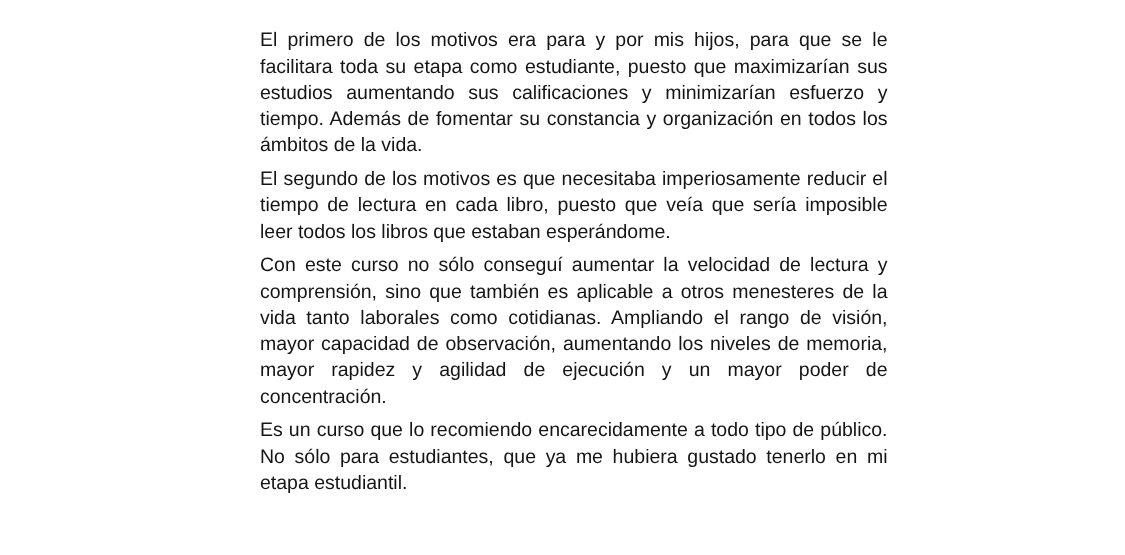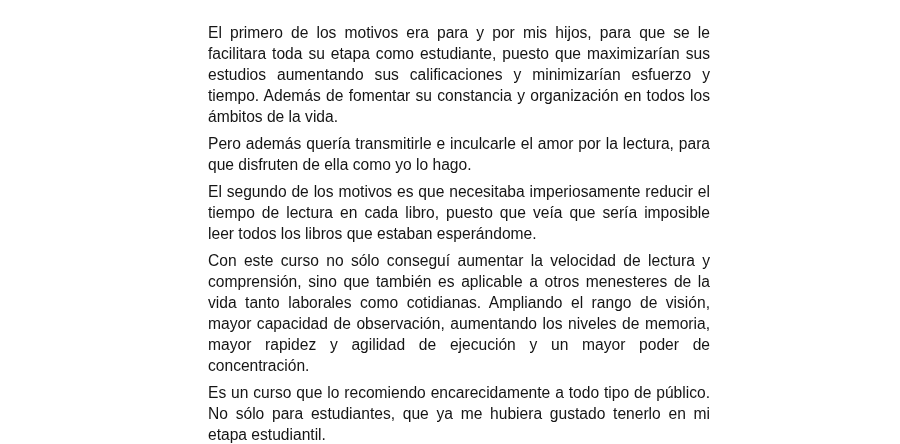--- a/index.html
+++ b/index.html
@@ -30,18 +30,17 @@
     }
     .para.indent {
       text-indent: 42px;
     }
   </style>
 </head>
 <body>
 
 <div class="page">
   <p class="para">El primero de los motivos era para y por mis hijos, para que se le facilitara toda su etapa como estudiante, puesto que maximizarían sus estudios aumentando sus calificaciones y minimizarían esfuerzo y tiempo. Además de fomentar su constancia y organización en todos los ámbitos de la vida.</p>
-  <p class="para">Pero además quería transmitirle e inculcarle el amor por la lectura, para que disfruten de ella como yo lo hago.</p>
   <p class="para">El segundo de los motivos es que necesitaba imperiosamente reducir el tiempo de lectura en cada libro, puesto que veía que sería imposible leer todos los libros que estaban esperándome.</p>
   <p class="para">Con este curso no sólo conseguí aumentar la velocidad de lectura y comprensión, sino que también es aplicable a otros menesteres de la vida tanto laborales como cotidianas. Ampliando el rango de visión, mayor capacidad de observación, aumentando los niveles de memoria, mayor rapidez y agilidad de ejecución y un mayor poder de concentración.</p>
   <p class="para">Es un curso que lo recomiendo encarecidamente a todo tipo de público. No sólo para estudiantes, que ya me hubiera gustado tenerlo en mi etapa estudiantil.</p>
 
 </div>
 
 </body></html>

